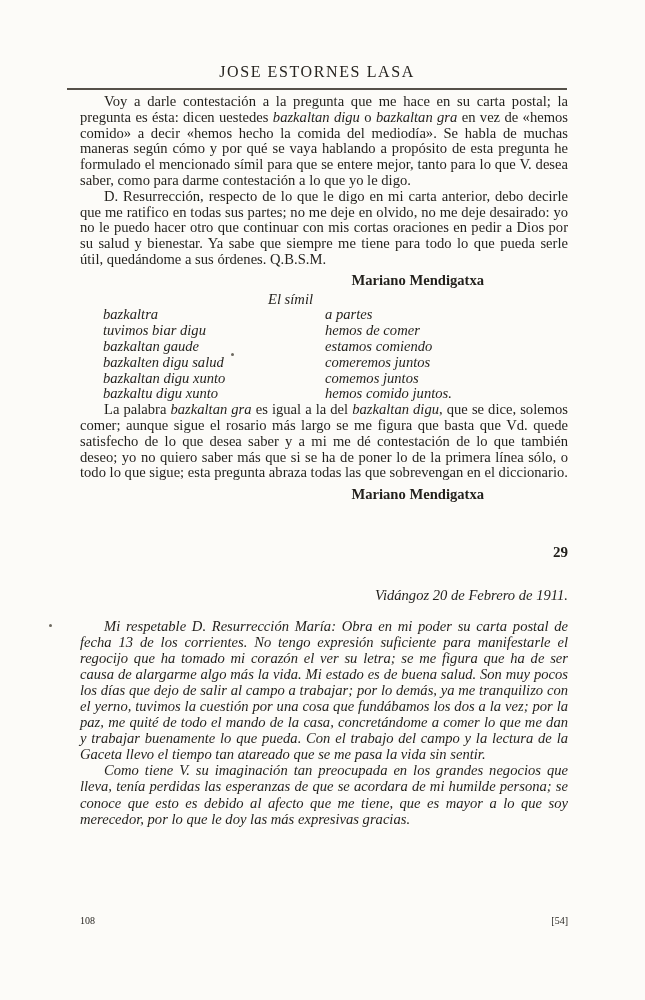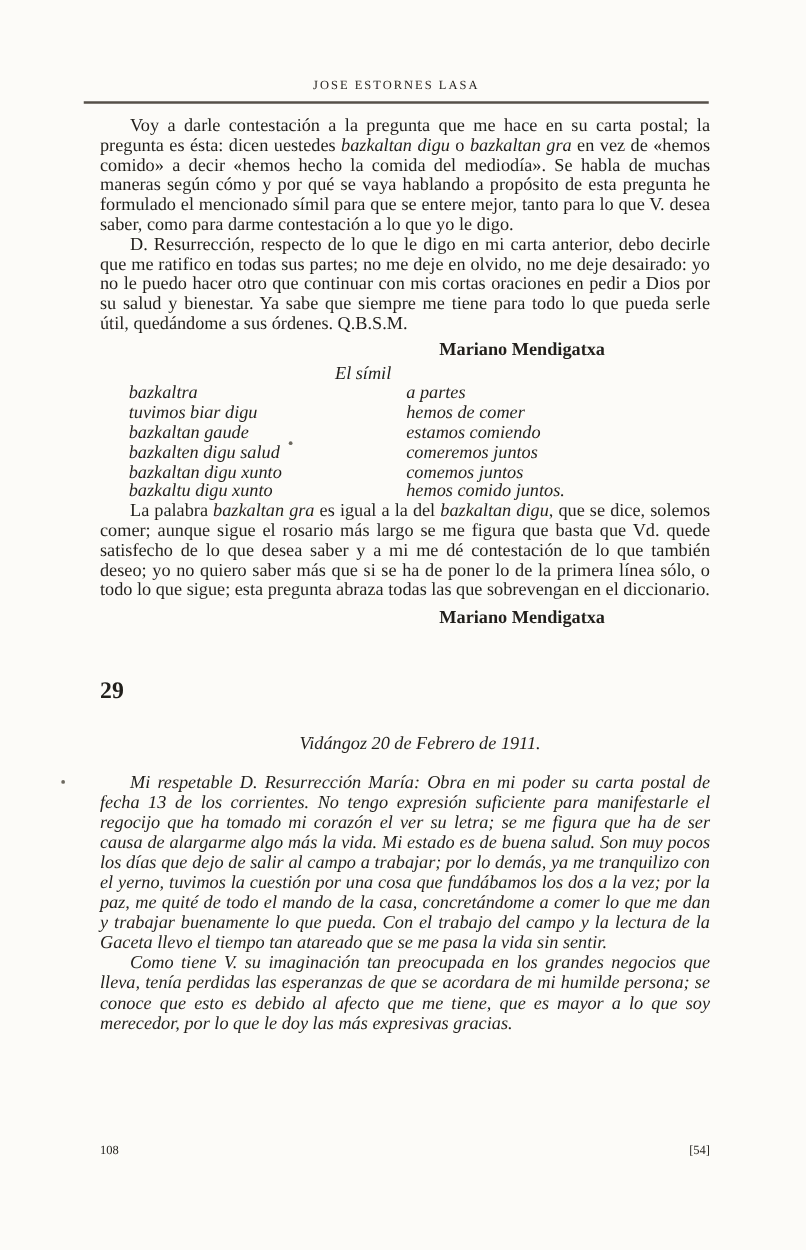--- a/index.html
+++ b/index.html
@@ -3,21 +3,21 @@
 <meta charset="utf-8">
 <style>
   html,body{margin:0;padding:0;background:#fcfbf8;}
   .page{
     position:relative;width:645px;height:1000px;background:#fcfbf8;
     font-family:"Liberation Serif","DejaVu Serif",serif;color:#211f1b;
     overflow:hidden;
   }
   .running-head{
     position:absolute;left:67px;top:63px;width:500px;
-    text-align:center;font-size:10px;letter-spacing:1.6px;
+    text-align:center;font-size:16px;letter-spacing:1.6px;
     padding-bottom:7px;border-bottom:2px solid #555049;
     color:#26231f;
   }
   .body-text{
     position:absolute;left:80px;top:94px;width:488px;
     font-size:14.6px;line-height:15.8px;text-align:justify;
   }
   .body-text p{margin:0;text-indent:24px;}
   i{font-style:italic;}
   .sig{
@@ -28,25 +28,25 @@
     font-style:italic;text-indent:0 !important;
     margin-left:188px !important;margin-top:3px !important;text-align:left;
   }
   .simil-table{margin-top:0;}
   .simil-row{display:flex;font-style:italic;line-height:15.8px;}
   .simil-basque{margin-left:23px;width:222px;}
   .simil-spanish{flex:1;}
   .para-eguerdiko{margin-top:17px !important;}
   .sig2{margin-top:6px !important;}
   .section-number{
-    text-align:left;font-weight:bold;text-indent:0 !important;
-    margin-top:42px !important;font-size:19px;
+    text-align:right;font-weight:bold;text-indent:0 !important;
+    margin-top:42px !important;font-size:15px;
   }
   .dateline{
-    font-style:italic;text-align:center;margin-top:27px !important;
+    font-style:italic;text-align:right;margin-top:27px !important;
   }
   .letter-italic{font-style:italic;line-height:16.1px;}
   .letter-italic-first{margin-top:14px !important;}
   .footer{
     position:absolute;left:80px;top:915px;width:488px;
     display:flex;justify-content:space-between;
     font-size:10px;
   }
   .speck{position:absolute;width:3px;height:3px;background:#6c685f;border-radius:50%;}
   .speck-a{left:231px;top:353px;}

